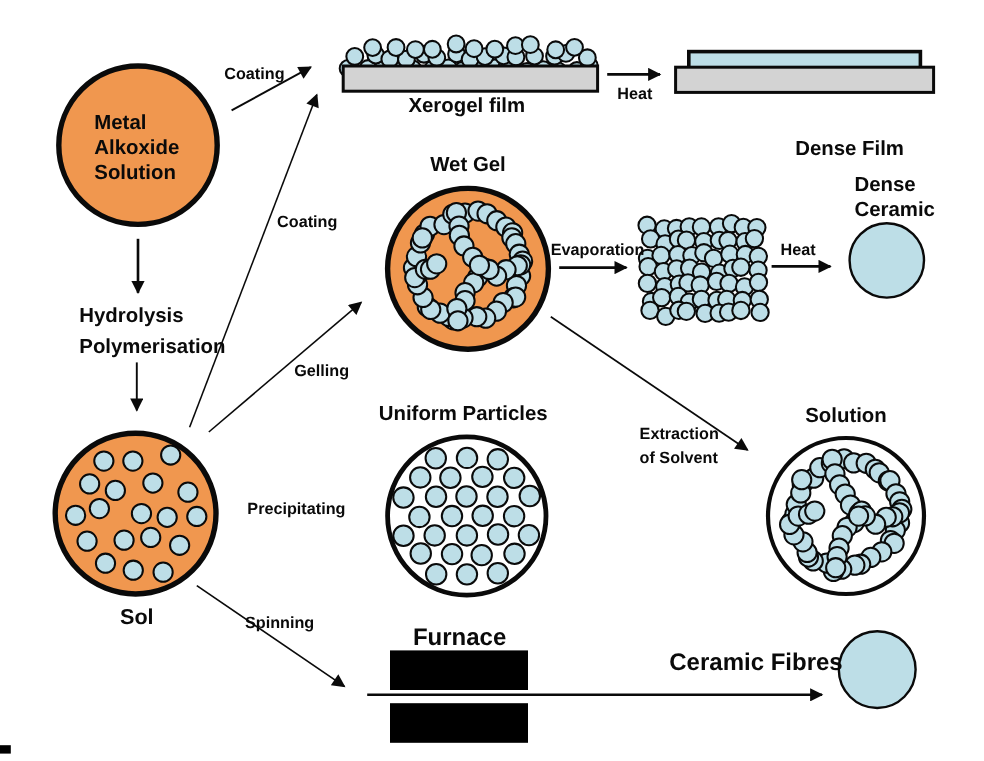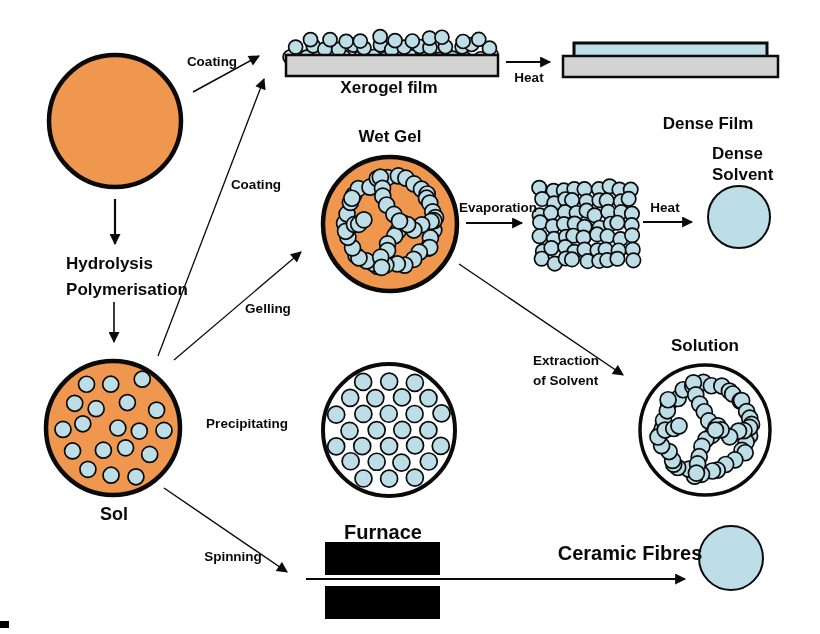--- a/index.html
+++ b/index.html
@@ -339,35 +339,39 @@
           <circle cx="599.2548358184715" cy="260.9219030765409" r="7.2" fill="#BDDEE7" stroke="#0a0a0a" stroke-width="1.7"></circle>
           <circle cx="607.1775311940801" cy="260.1101779474848" r="7.2" fill="#BDDEE7" stroke="#0a0a0a" stroke-width="1.7"></circle>
           <circle cx="617.4305776031571" cy="258.7356607790716" r="7.2" fill="#BDDEE7" stroke="#0a0a0a" stroke-width="1.7"></circle>
           <circle cx="633.3897134568368" cy="260.3503335321002" r="7.2" fill="#BDDEE7" stroke="#0a0a0a" stroke-width="1.7"></circle>
         </g>
         <circle cx="739" cy="217" r="31" fill="#BDDEE7" stroke="#0a0a0a" stroke-width="2"></circle>
         <circle cx="731" cy="558" r="32" fill="#BDDEE7" stroke="#0a0a0a" stroke-width="2"></circle>
       </g>
   </svg>
 
+  <div class="lbl lbl-lg" style="left:114px;top:123px;line-height:1.24;">Metal
+Alkoxide
+Solution</div>
   <div class="lbl lbl-lg" style="left:113px;top:276px;line-height:1.5;margin-left:14px;">Hydrolysis
 Polymerisation</div>
   <div class="lbl lbl-lg" style="left:114px;top:514px;font-size:18px;">Sol</div>
   <div class="lbl lbl-lg" style="left:389px;top:88px;">Xerogel film</div>
   <div class="lbl lbl-lg" style="left:708px;top:88px;margin-top:36px;">Dense Film</div>
   <div class="lbl lbl-lg" style="left:390px;top:137px;">Wet Gel</div>
-  <div class="lbl lbl-lg" style="left:748px;top:164px;">Dense Solvent</div>
+  <div class="lbl lbl-lg" style="left:748px;top:164px;">Dense Ceramic</div>
+  <div class="lbl lbl-lg" style="left:386px;top:345px;">Uniform Particles</div>
   <div class="lbl lbl-lg" style="left:705px;top:346px;">Solution</div>
   <div class="lbl lbl-md" style="left:383px;top:532px;">Furnace</div>
   <div class="lbl lbl-md" style="left:630px;top:553px;">Ceramic Fibres</div>
 
   <div class="lbl lbl-sm" style="left:212px;top:62px;">Coating</div>
   <div class="lbl lbl-sm" style="left:256px;top:185px;">Coating</div>
   <div class="lbl lbl-sm" style="left:268px;top:309px;">Gelling</div>
   <div class="lbl lbl-sm" style="left:529px;top:78px;">Heat</div>
   <div class="lbl lbl-sm" style="left:498px;top:208px;">Evaporation</div>
   <div class="lbl lbl-sm" style="left:665px;top:208px;">Heat</div>
   <div class="lbl lbl-sm" style="left:566px;top:371px;">Extraction
 of Solvent</div>
   <div class="lbl lbl-sm" style="left:247px;top:424px;">Precipitating</div>
-  <div class="lbl lbl-sm" style="left:233px;top:519px;margin-top:38px;">Spinning</div>
+  <div class="lbl lbl-sm" style="left:233px;top:519px;">Spinning</div>
 
 </div>
 
 </body></html>

